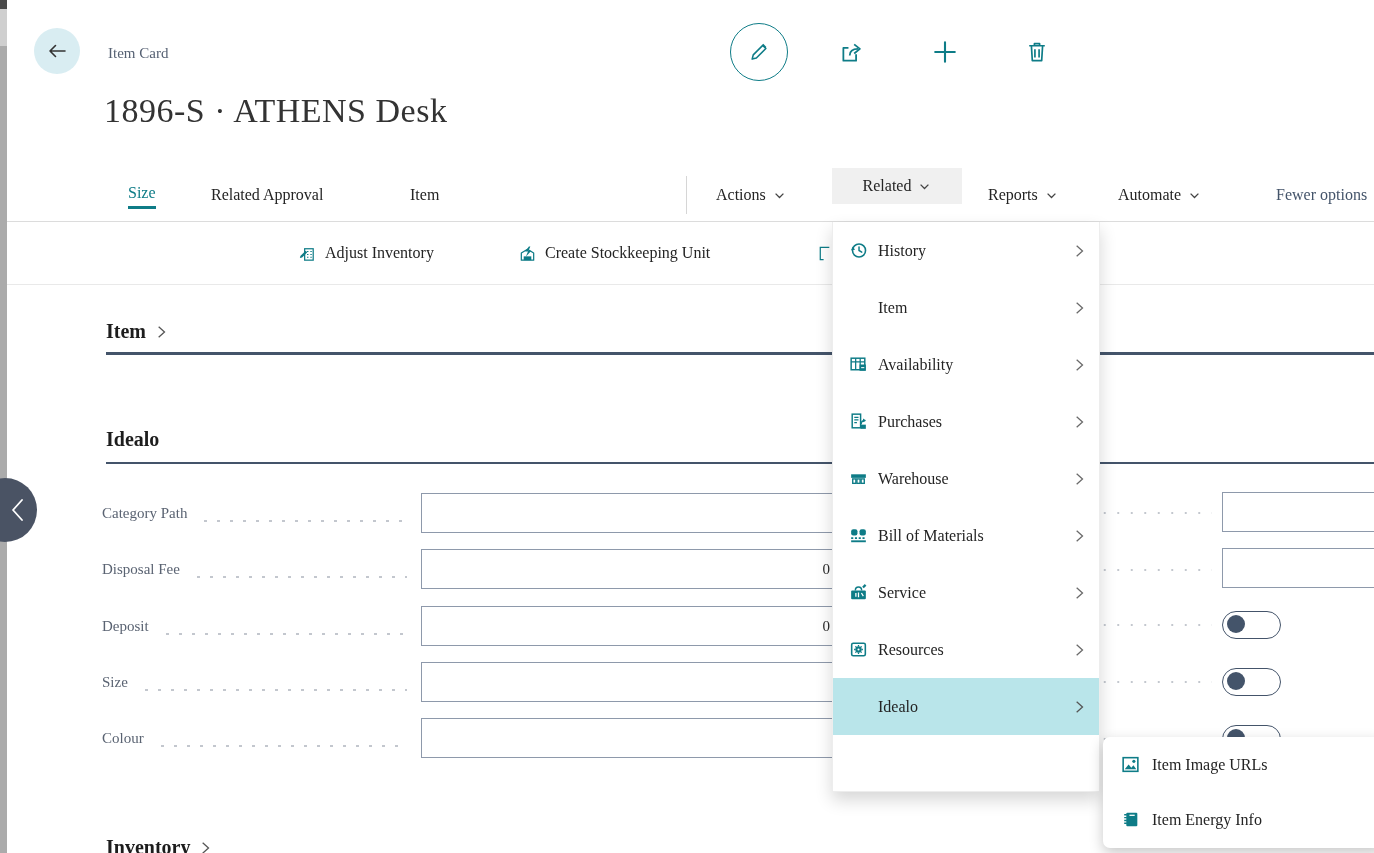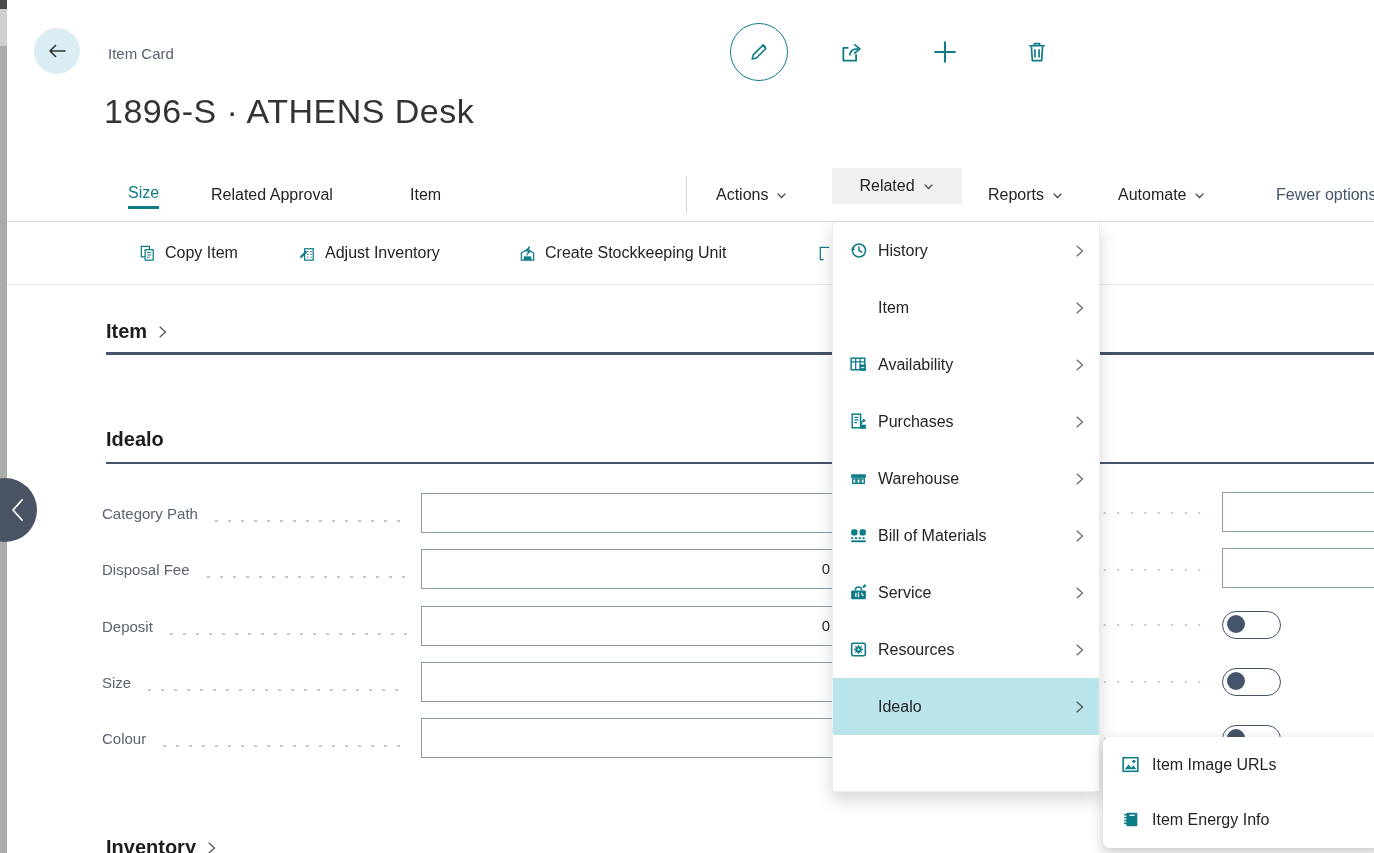--- a/index.html
+++ b/index.html
@@ -1,21 +1,21 @@
 <!DOCTYPE html>
 <html><head>
 <meta charset="utf-8">
 <style>
   * { box-sizing: border-box; margin: 0; padding: 0; }
   html,body { background:#fff; }
   .screen {
     position: relative; width: 1374px; height: 853px; overflow: hidden;
     background: #fff; font-family: "Liberation Sans", sans-serif; color: #242424;
   }
-  .abs { position: absolute; }
+  .abs { position: absolute; font-family: Liberation Serif, serif; }
   .ticon { color: #0e7c87; display: inline-flex; align-items: center; justify-content: center; }
 
   
   .left-strip { left:0; top:0; width:7px; height:853px; background:#ababab; }
   .left-strip-top { left:0; top:0; width:7px; height:46px; background:#cfcfcf; }
   .left-strip-dark { left:0; top:0; width:7px; height:9px; background:#4a4a4a; }
 
   
   .back-circle { left:34px; top:28px; width:46px; height:46px; border-radius:50%;
     background:#d9edf2; display:flex; align-items:center; justify-content:center; cursor:pointer; }
@@ -174,30 +174,20 @@
         <svg width="13" height="13" viewBox="0 0 12 12">
           <path d="M2.4 4.3 6 7.9l3.6-3.6" fill="none" stroke="#444" stroke-width="1.2"></path>
         </svg>
       </span>
   </div>
   <div class="abs tab fewer" style="left:1276px">
     <span class="tin">Fewer options</span>
   </div>
 
   <div class="abs toolline"></div>
-  <div class="abs tbi" style="left:138px">
-    <span class="ticon">
-      <svg width="19" height="19" viewBox="0 0 20 20">
-          <rect x="3.5" y="2.5" width="8.5" height="11" fill="none" stroke="currentColor" stroke-width="1.3"></rect>
-          <rect x="7.5" y="6" width="8.5" height="11" fill="#fff" stroke="currentColor" stroke-width="1.3"></rect>
-          <path d="M9.5 9h4.5M9.5 11.5h4.5M9.5 14h3" stroke="currentColor" stroke-width="1"></path>
-        </svg>
-    </span>
-    <span>Copy Item</span>
-  </div>
   <div class="abs tbi" style="left:298px">
     <span class="ticon">
       <svg width="19" height="19" viewBox="0 0 20 20">
           <rect x="7" y="5" width="9" height="12" fill="none" stroke="currentColor" stroke-width="1.3"></rect>
           <path d="M9.5 8h1.5M13 8h1.5M9.5 11h1.5M13 11h1.5M9.5 14h1.5M13 14h1.5" stroke="currentColor" stroke-width="1.1"></path>
           <path d="M2.5 12.5 8 7l1.8 1.8-5.5 5.5-2.3.5z" fill="currentColor"></path>
         </svg>
     </span>
     <span>Adjust Inventory</span>
   </div>

